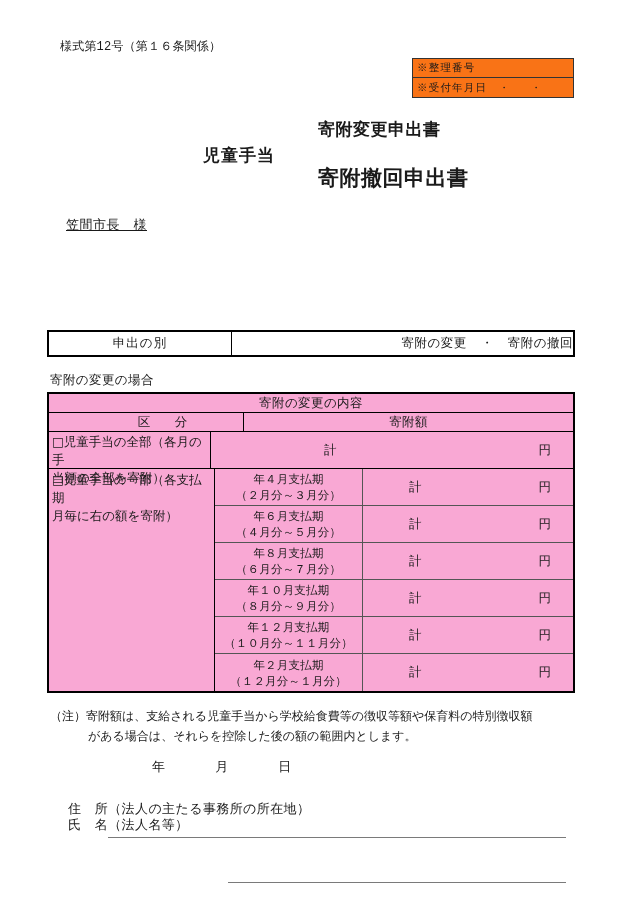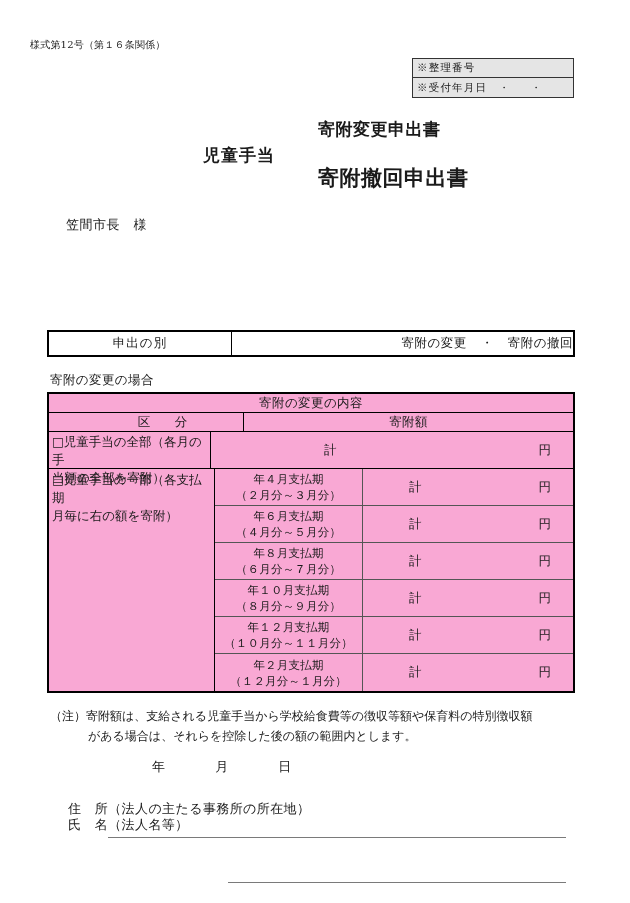--- a/index.html
+++ b/index.html
@@ -11,31 +11,32 @@
     font-family: "DejaVu Serif", "Liberation Serif", serif;
     color: #1a1a1a;
     position: relative;
     overflow: hidden;
   }
   .page { position: relative; width: 630px; height: 903px; }
 
   
   .form-no {
     position: absolute;
-    left: 30px; top: 38px;
-    font-size: 10px;
+    left: 60px; top: 38px;
+    font-size: 12px;
     letter-spacing: 0.2px;
     white-space: nowrap;
+    font-family: Liberation Mono, monospace;
   }
   .recv-box {
     position: absolute;
     left: 412px; top: 58px;
     width: 162px;
     border: 1px solid #333;
-    background: #e5e5e5;
+    background: #f97316;
   }
   .recv-row {
     height: 19px;
     display: flex;
     align-items: center;
     font-size: 10.5px;
     padding-left: 4px;
     white-space: nowrap;
   }
   .recv-row.top { border-bottom: 1px solid #333; }
@@ -53,21 +54,21 @@
     font-size: 17px; font-weight: bold; letter-spacing: 0.5px;
   }
   .title-line2 {
     position: absolute; left: 318px; top: 46px;
     font-size: 21px; font-weight: bold; letter-spacing: 0.5px;
   }
 
   
   .addressee {
     position: absolute; left: 66px; top: 216px;
-    font-size: 13px; letter-spacing: 0.5px;
+    font-size: 13px; letter-spacing: 0.5px; text-decoration: underline;
   }
   .body-text {
     position: absolute; left: 47px; top: 258px;
     width: 540px;
     font-size: 13px;
     line-height: 26px;
     text-indent: 14px;
   }
 
   

